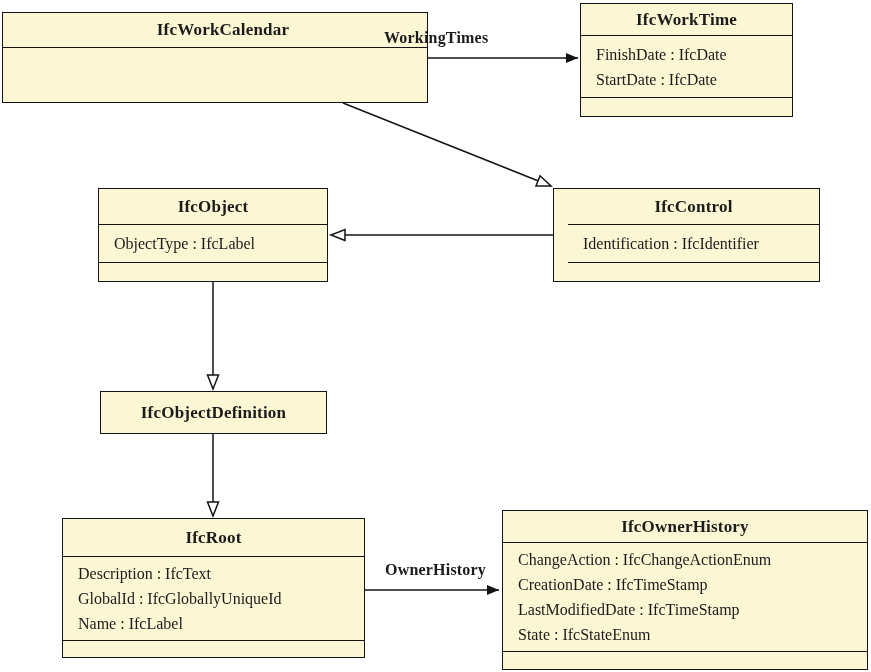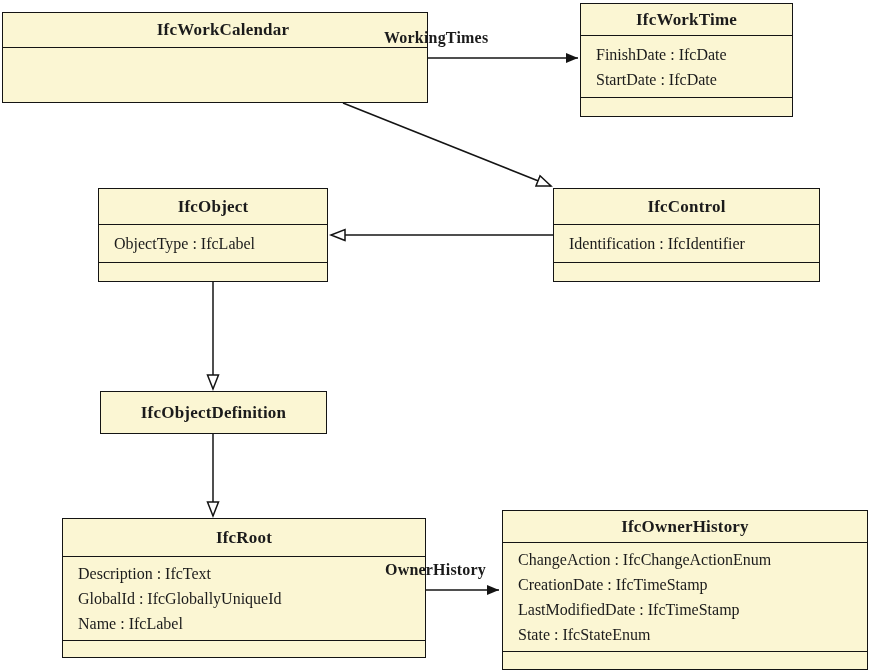--- a/index.html
+++ b/index.html
@@ -77,33 +77,33 @@
   </div>
 
   <div class="uml-class" style="left:98px; top:188px; width:230px; height:94px;">
     <div class="uml-title" style="height:35px;">IfcObject</div>
     <div class="uml-attrs">
       <div>ObjectType : IfcLabel</div>
     </div>
     <div class="uml-empty" style="height:18px;"></div>
   </div>
 
-  <div class="uml-class" style="left:553px; top:188px; width:267px; height:94px;">
+  <div class="uml-class" style="left:553px; top:188px; width:267px; height:94px;padding-left:14px;">
     <div class="uml-title" style="height:35px;">IfcControl</div>
     <div class="uml-attrs">
       <div>Identification : IfcIdentifier</div>
     </div>
     <div class="uml-empty" style="height:18px;"></div>
   </div>
 
   <div class="uml-class" style="left:100px; top:391px; width:227px; height:43px;">
     <div class="uml-title no-divider">IfcObjectDefinition</div>
   </div>
 
-  <div class="uml-class" style="left:62px; top:518px; width:364px; height:140px;">
+  <div class="uml-class" style="left:62px; top:518px; width:303px; height:140px;">
     <div class="uml-title" style="height:37px;">IfcRoot</div>
     <div class="uml-attrs">
       <div>Description : IfcText</div>
       <div>GlobalId : IfcGloballyUniqueId</div>
       <div>Name : IfcLabel</div>
     </div>
     <div class="uml-empty" style="height:16px;"></div>
   </div>
 
   <div class="uml-class" style="left:502px; top:510px; width:366px; height:160px;">

